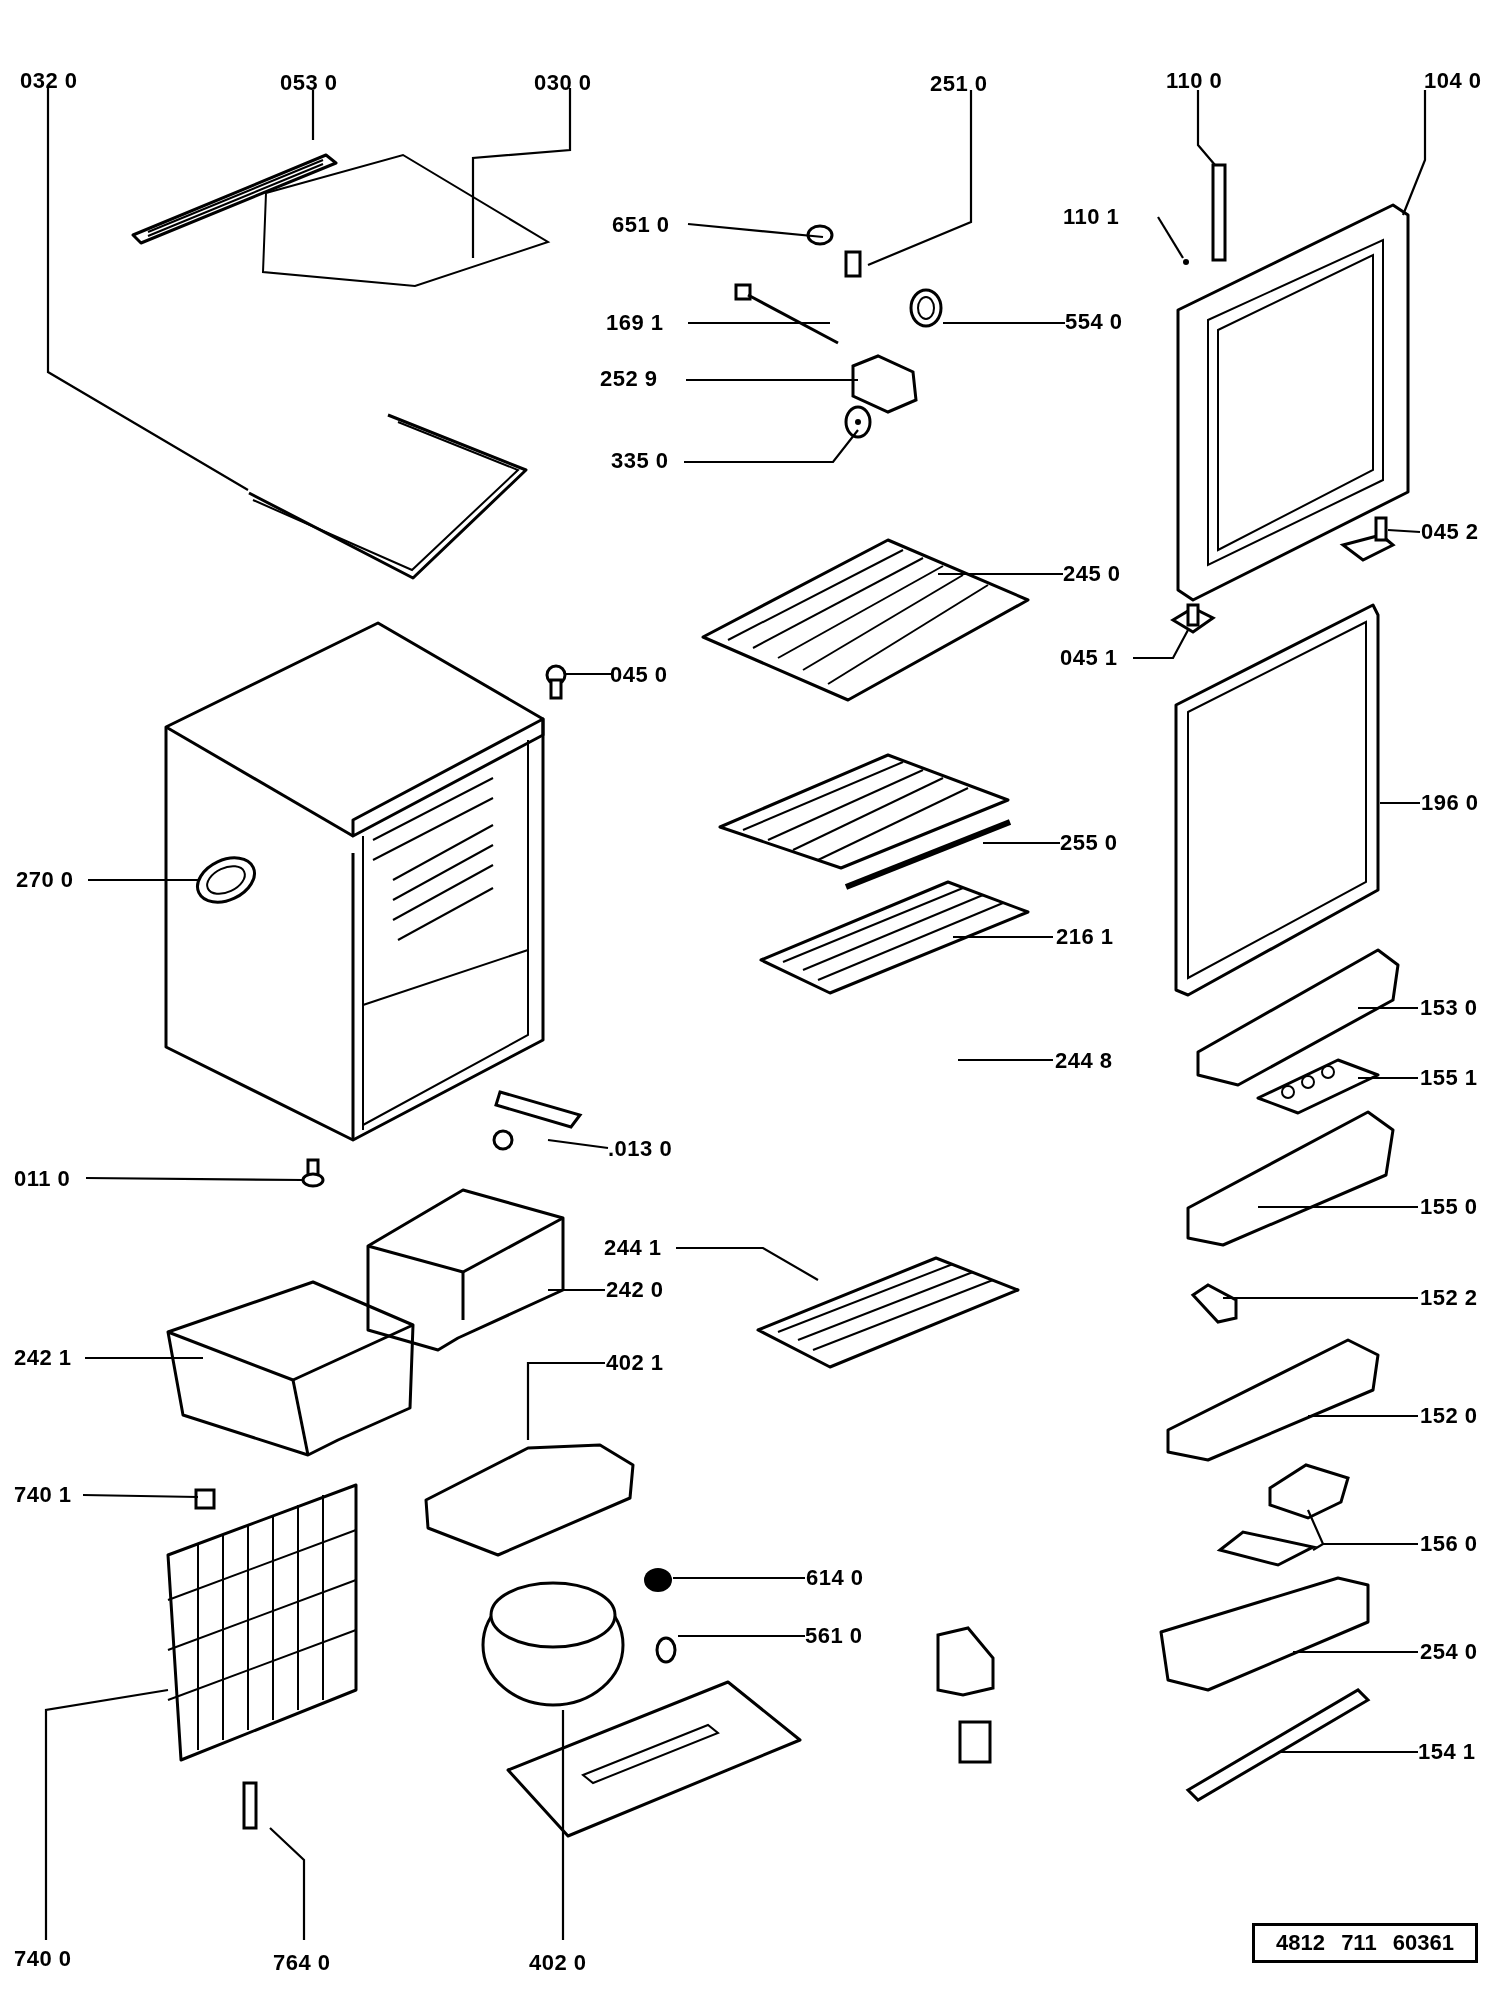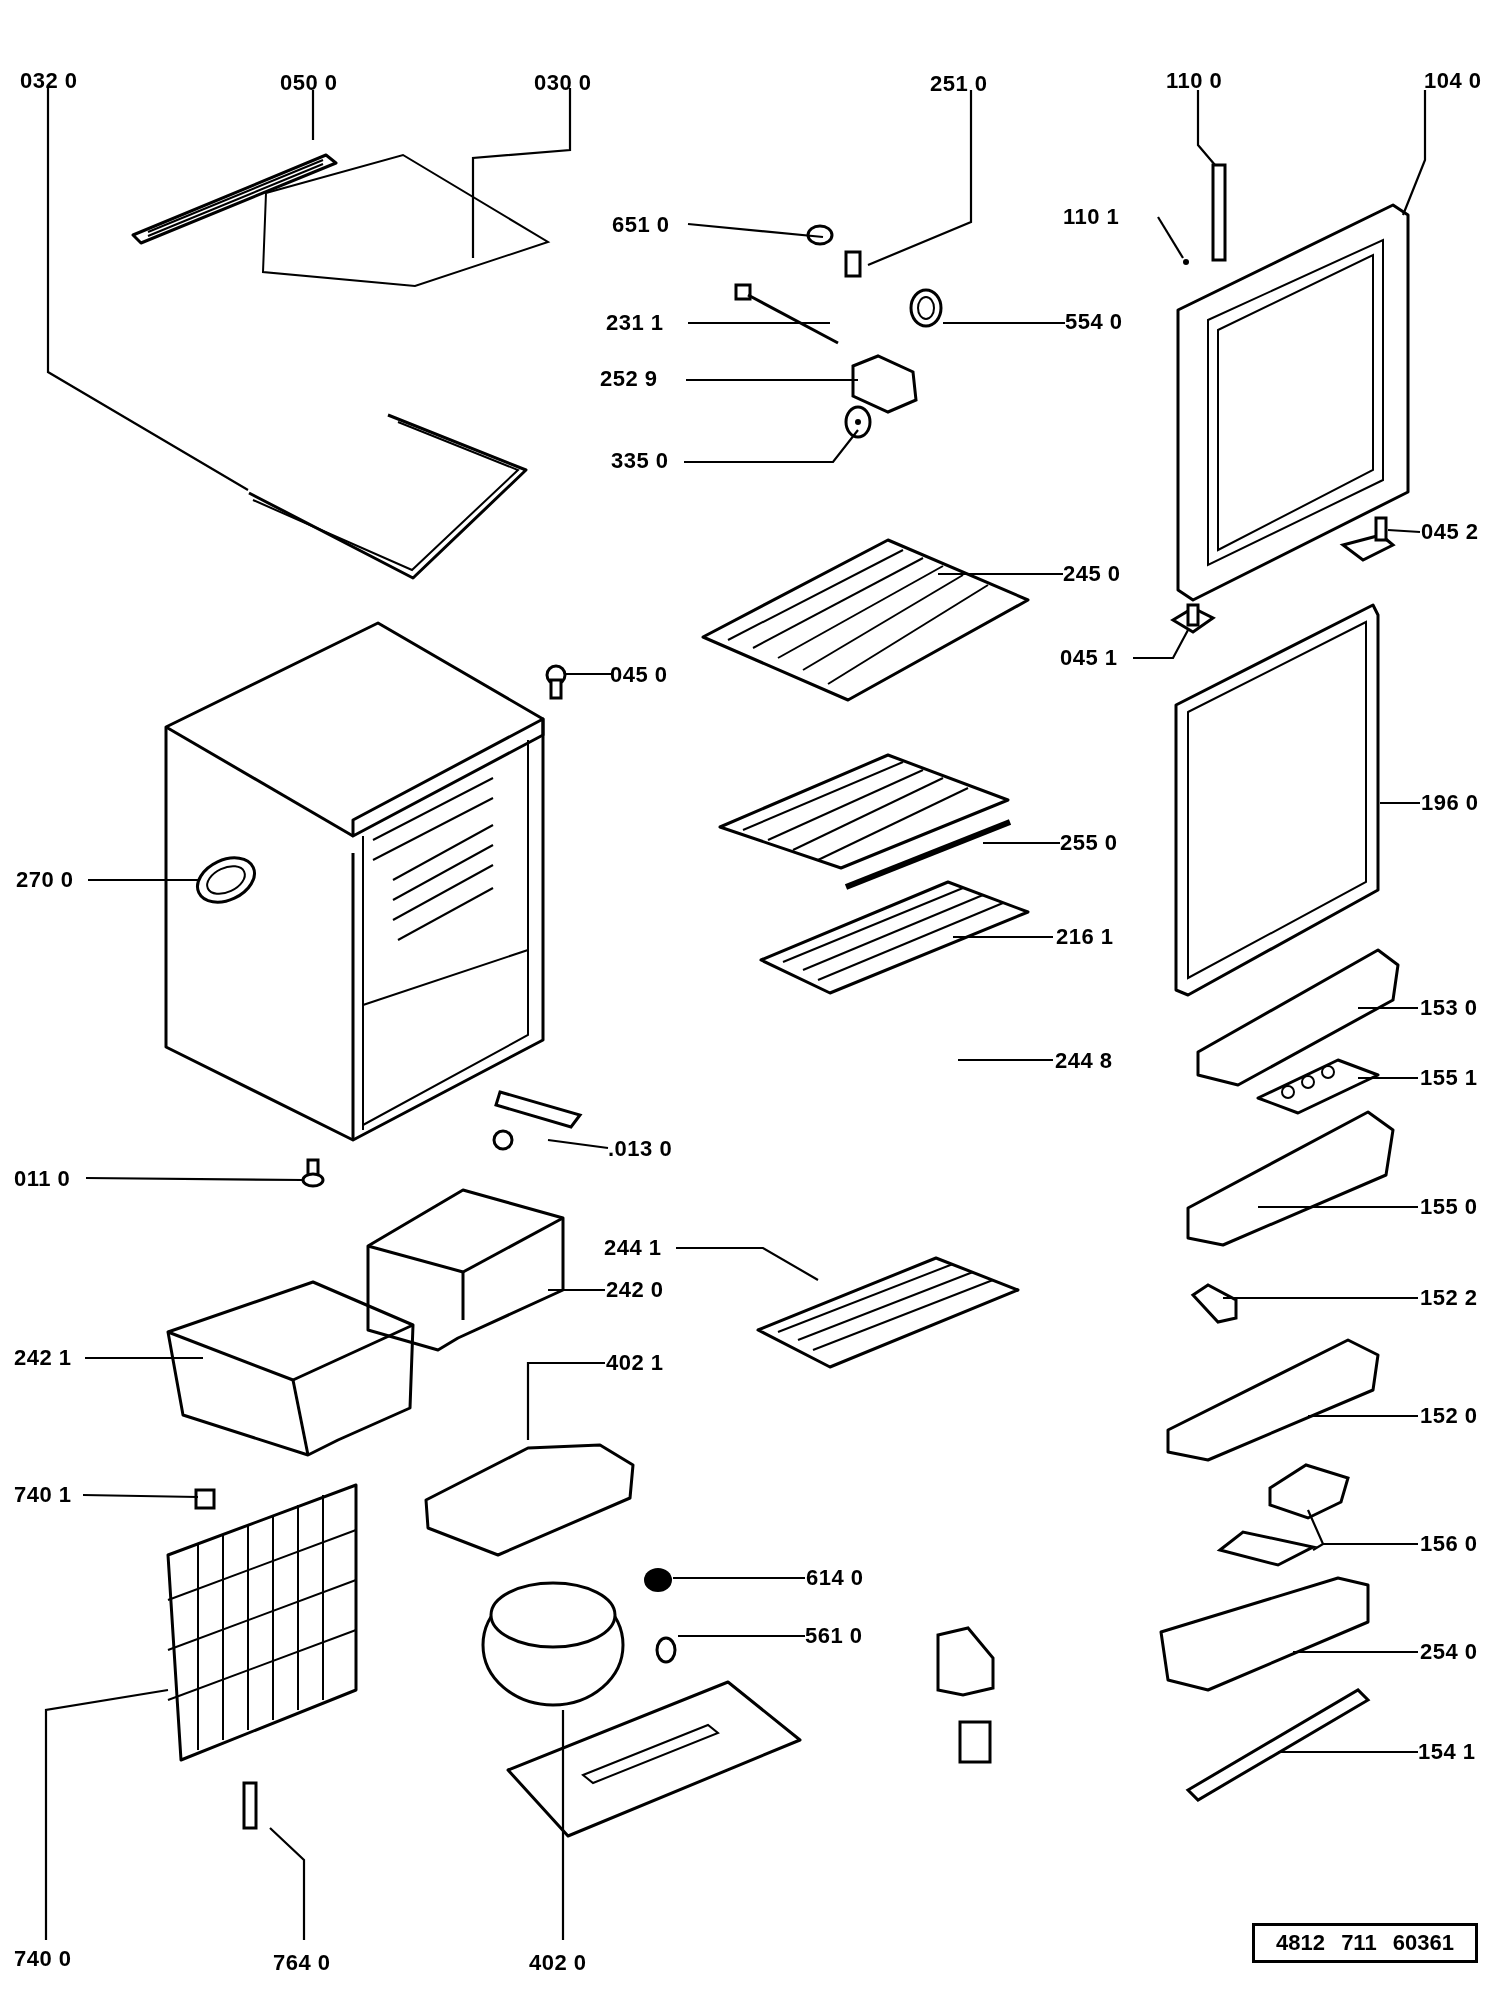--- a/index.html
+++ b/index.html
@@ -265,28 +265,28 @@
     <line class="l" x1="797" y1="1636" x2="670" y2="1636"></line>
     <line class="l" x1="1410" y1="1652" x2="1285" y2="1652"></line>
     <line class="l" x1="1410" y1="1752" x2="1270" y2="1752"></line>
     <polyline class="l" points="38,1940 38,1710 160,1690"></polyline>
     <polyline class="l" points="296,1940 296,1860 262,1828"></polyline>
     <line class="l" x1="555" y1="1940" x2="555" y2="1710"></line>
   </g>
 </svg>
 
 <span class="lbl" style="left:12px;top:70px">032 0</span>
-<span class="lbl" style="left:272px;top:72px">050 0</span>
+<span class="lbl" style="left:272px;top:72px">053 0</span>
 <span class="lbl" style="left:526px;top:72px">030 0</span>
 <span class="lbl" style="left:922px;top:73px">251 0</span>
 <span class="lbl" style="left:1158px;top:70px">110 0</span>
 <span class="lbl" style="left:1416px;top:70px">104 0</span>
 <span class="lbl" style="left:604px;top:214px">651 0</span>
 <span class="lbl" style="left:1055px;top:206px">110 1</span>
-<span class="lbl" style="left:598px;top:312px">231 1</span>
+<span class="lbl" style="left:598px;top:312px">169 1</span>
 <span class="lbl" style="left:1057px;top:311px">554 0</span>
 <span class="lbl" style="left:592px;top:368px">252 9</span>
 <span class="lbl" style="left:603px;top:450px">335 0</span>
 <span class="lbl" style="left:1413px;top:521px">045 2</span>
 <span class="lbl" style="left:1055px;top:563px">245 0</span>
 <span class="lbl" style="left:1052px;top:647px">045 1</span>
 <span class="lbl" style="left:602px;top:664px">045 0</span>
 <span class="lbl" style="left:1413px;top:792px">196 0</span>
 <span class="lbl" style="left:8px;top:869px">270 0</span>
 <span class="lbl" style="left:1052px;top:832px">255 0</span>

